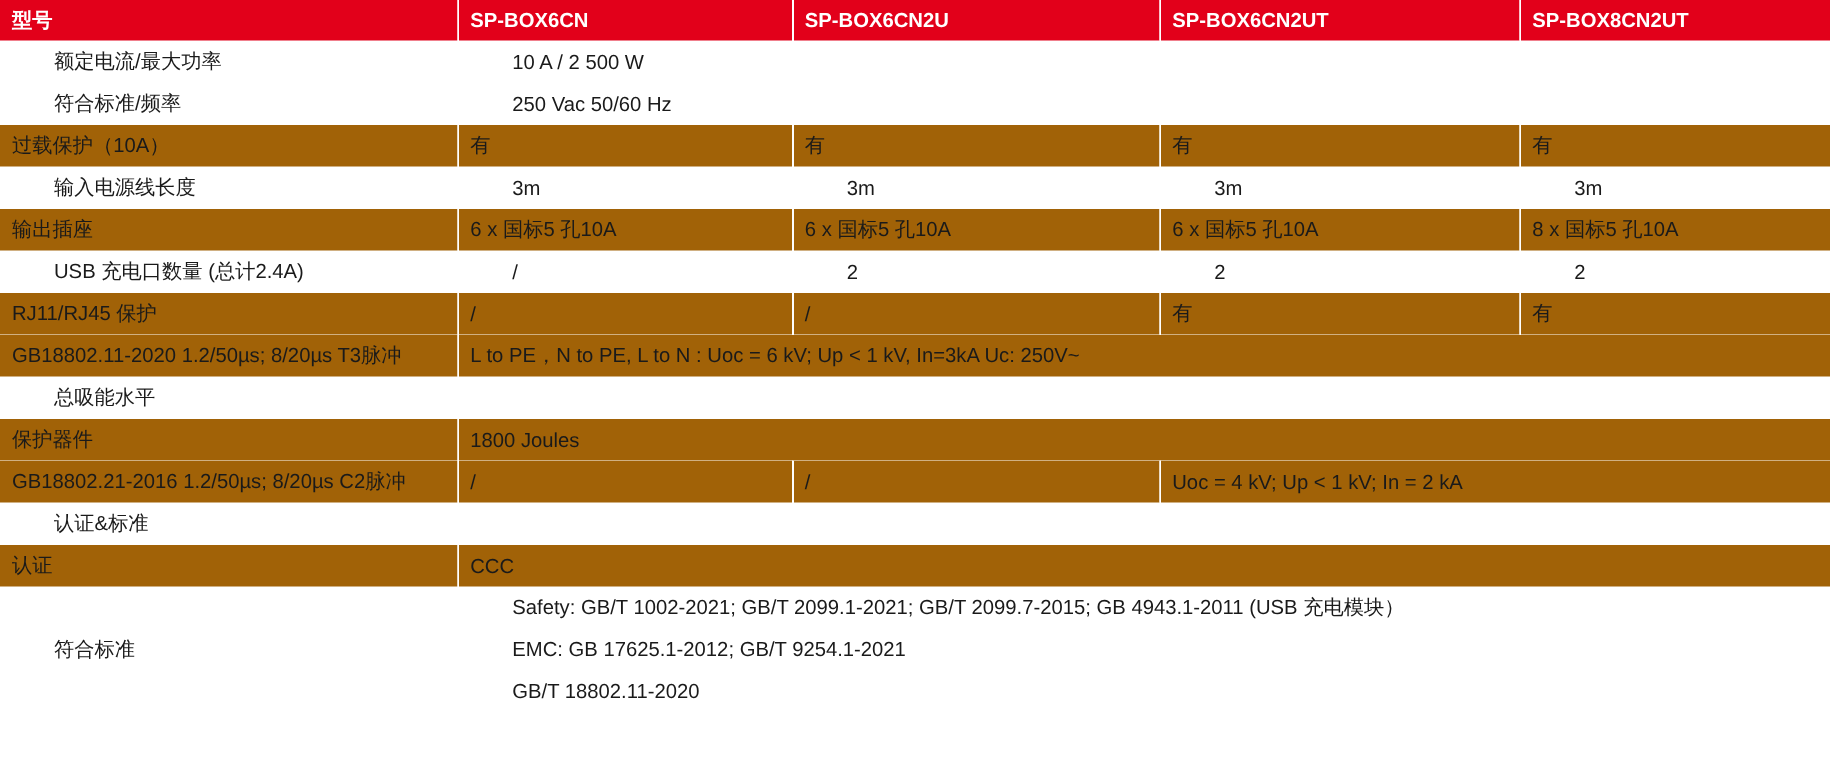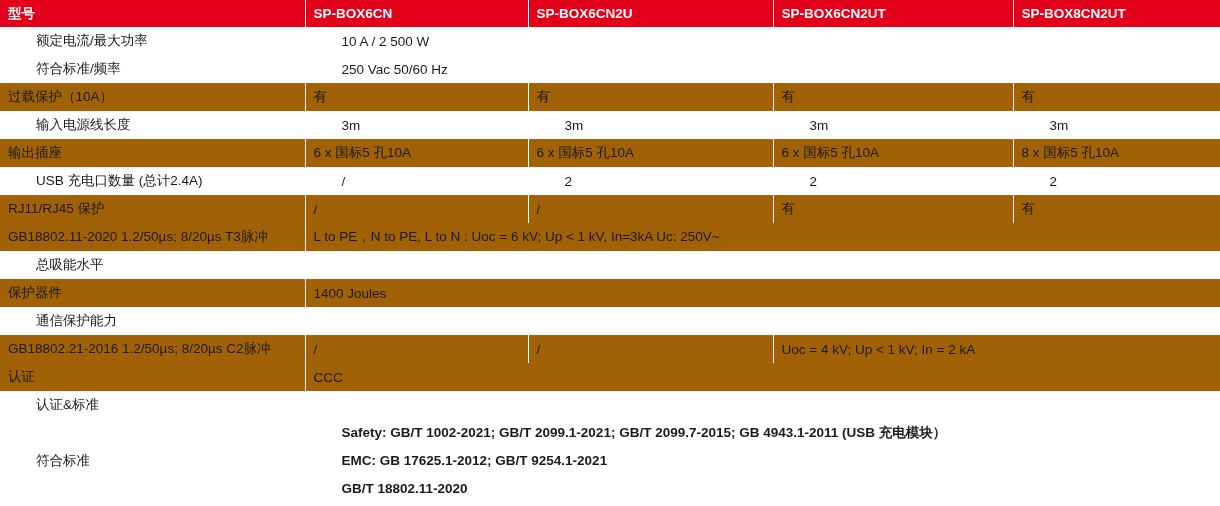--- a/index.html
+++ b/index.html
@@ -61,21 +61,21 @@
 
   
   tr.tall { height: 84px; }
   tr.tall td.value-multi {
     white-space: normal;
     line-height: 28px;
     padding-top: 0;
     padding-bottom: 0;
   }
   tr.tall td.label { vertical-align: middle; }
-  .line { display: block; font-weight: bold; }
+  .line { display: block; }
 </style>
 </head>
 <body>
 
 <table class="spec">
   <colgroup>
     <col class="c0">
       <col class="c1">
       <col class="c2">
       <col class="c3">
@@ -137,39 +137,35 @@
       <tr class="data-row shade">
         <td class="label">GB18802.11-2020 1.2/50µs; 8/20µs T3脉冲</td>
         <td class="value" colspan="4">L to PE，N to PE, L to N : Uoc = 6 kV; Up &lt; 1 kV, In=3kA Uc: 250V~</td>
       </tr>
       <tr class="data-row plain">
         <td class="label">总吸能水平</td>
         <td class="value" colspan="4"></td>
       </tr>
       <tr class="data-row shade">
         <td class="label">保护器件</td>
-        <td class="value" colspan="4">1400 Joules</td>
-      </tr>
-      <tr class="data-row plain">
-        <td class="label">通信保护能力</td>
-        <td class="value" colspan="4"></td>
+        <td class="value" colspan="4">1800 Joules</td>
       </tr>
       <tr class="data-row shade">
         <td class="label">GB18802.21-2016 1.2/50µs; 8/20µs C2脉冲</td>
         <td class="value">/</td>
         <td class="value">/</td>
         <td class="value" colspan="2">Uoc = 4 kV; Up &lt; 1 kV; In = 2 kA</td>
       </tr>
+      <tr class="data-row plain">
+        <td class="label">认证&amp;标准</td>
+        <td class="value" colspan="4"></td>
+      </tr>
       <tr class="data-row shade">
         <td class="label">认证</td>
         <td class="value" colspan="4">CCC</td>
-      </tr>
-      <tr class="data-row plain">
-        <td class="label">认证&amp;标准</td>
-        <td class="value" colspan="4"></td>
       </tr>
       <tr class="data-row tall plain">
         <td class="label">符合标准</td>
         <td class="value value-multi" colspan="4">
           <span class="line">Safety: GB/T 1002-2021; GB/T 2099.1-2021; GB/T 2099.7-2015; GB 4943.1-2011 (USB 充电模块）</span>
           <span class="line">EMC: GB 17625.1-2012; GB/T 9254.1-2021</span>
           <span class="line">GB/T 18802.11-2020</span>
         </td>
       </tr>
     </tbody>

